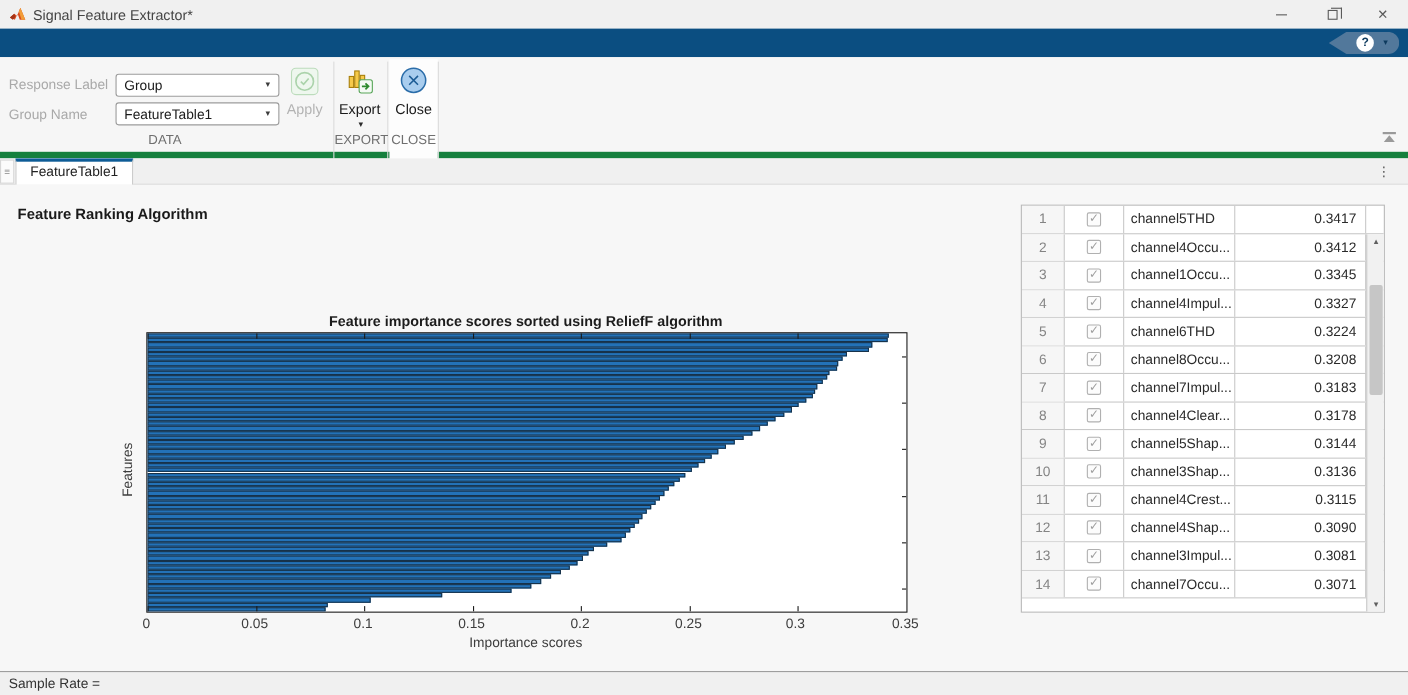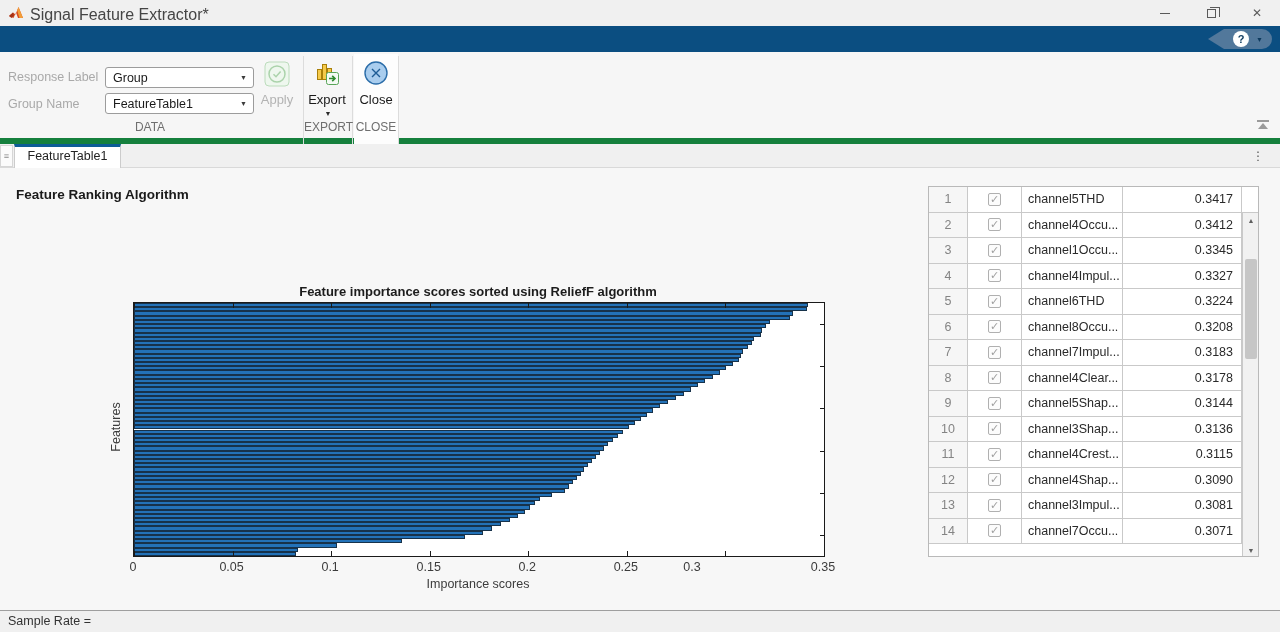--- a/index.html
+++ b/index.html
@@ -3,21 +3,21 @@
 <meta charset="utf-8">
 <style>
   * { margin:0; padding:0; box-sizing:border-box; }
   html,body { width:1280px; height:632px; overflow:hidden; }
   body { font-family:"Liberation Sans", sans-serif; background:#fff; position:relative; }
   .abs { position:absolute; }
 
   
   .titlebar { position:absolute; left:0; top:0; width:1280px; height:26px; background:#f0f0f0; }
   .app-logo { position:absolute; left:8px; top:5px; width:16px; height:16px; }
-  .app-title { position:absolute; left:30px; top:6px; font-size:16px; color:#454545; }
+  .app-title { position:absolute; left:30px; top:6px; font-size:13px; color:#454545; }
   .win-controls { position:absolute; right:0; top:0; height:26px; display:flex; }
   .win-btn { width:46px; height:26px; display:flex; align-items:center; justify-content:center; color:#5a5a5a; font-size:12px; }
   .min-shape { width:10px; height:1px; background:#5a5a5a; }
   .restore-shape { width:9px; height:9px; border:1px solid #5a5a5a; position:relative; background:#f0f0f0; }
   .restore-shape::before { content:''; position:absolute; top:-3px; left:2px; width:9px; height:9px; border:1px solid #5a5a5a; border-left:none; border-bottom:none; }
 
   
   .ribbon { position:absolute; left:0; top:26px; width:1280px; height:26px; background:#0b4e81; }
   .ranking-tab { position:absolute; left:3px; top:2px; width:100px; height:24px; background:#fff;
                  border:1px solid #2e7cb8; border-bottom:none; border-radius:3px 3px 0 0;
@@ -272,21 +272,21 @@
       <div class="tick" style="right: 0px; width: 4px; height: 1px; top: 63.25px;"></div>
       <div class="tick" style="right: 0px; width: 4px; height: 1px; top: 21.0833px;"></div>
     </div>
   <div id="xticks">
       <div class="xtick-label" style="left: 133px;">0</div>
       <div class="xtick-label" style="left: 231.571px;">0.05</div>
       <div class="xtick-label" style="left: 330.143px;">0.1</div>
       <div class="xtick-label" style="left: 428.714px;">0.15</div>
       <div class="xtick-label" style="left: 527.286px;">0.2</div>
       <div class="xtick-label" style="left: 625.857px;">0.25</div>
-      <div class="xtick-label" style="left: 692px;">0.3</div>
+      <div class="xtick-label" style="left: 723px;">0.3</div>
       <div class="xtick-label" style="left: 823px;">0.35</div>
     </div>
   <div class="xlabel">Importance scores</div>
   <div class="ylabel">Features</div>
 
   <div class="ftable">
     <div id="table-body">
         <div class="trow">
           <div class="tcell num">1</div>
           <div class="tcell sel">

